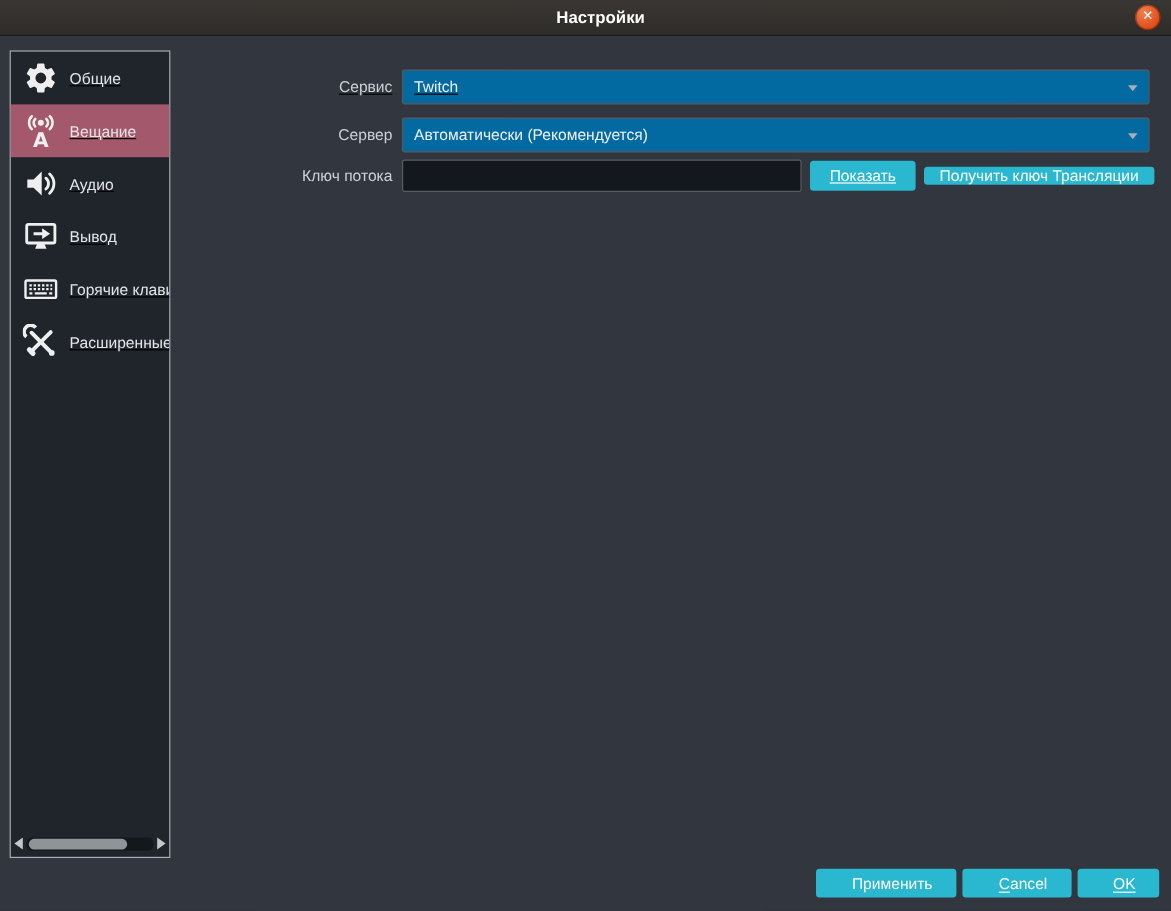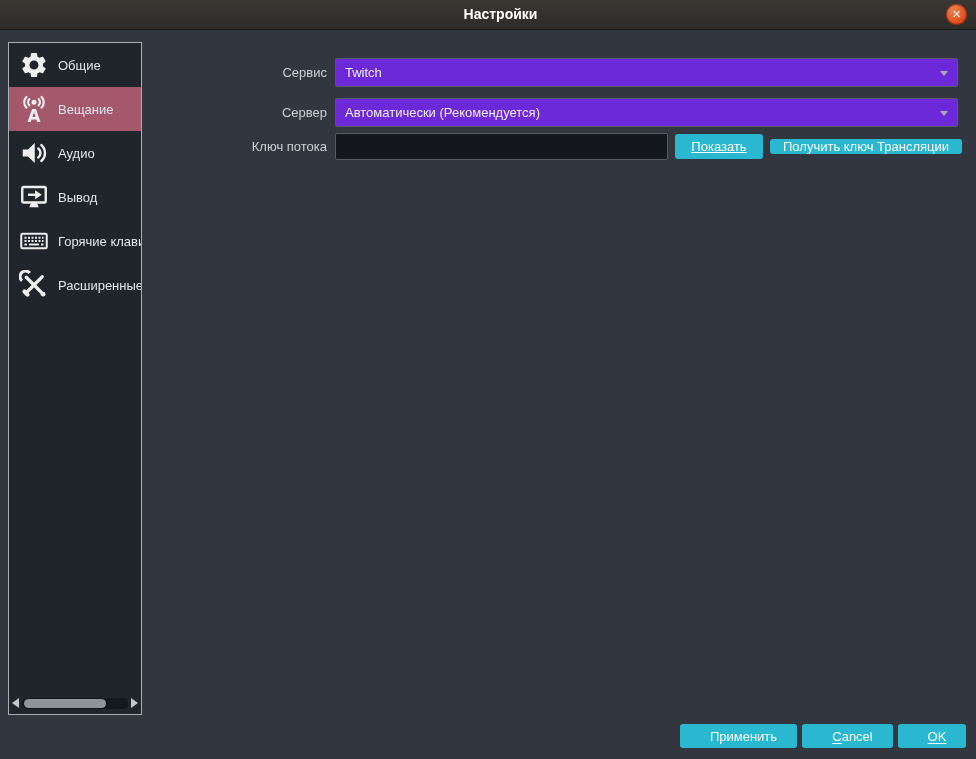--- a/index.html
+++ b/index.html
@@ -24,21 +24,21 @@
     position:absolute; right:9px; top:4px; width:21px; height:21px; border-radius:50%;
     background:radial-gradient(circle at 35% 30%, #f08050, #de4715 75%);
     box-shadow:inset 0 0 0 1px rgba(90,25,5,.55);
     color:#fff; font-size:11px; font-weight:bold; text-align:center; line-height:21px;
     cursor:pointer;
   }
 
   
   .sidebar {
     position:absolute; left:8px; top:42px; width:134px; height:673px;
-    background:#20242b; border:1px solid #a9aeb4;
+    background:#20242b; border:1px solid #a9aeb4;text-decoration:underline;
   }
   .side-item {
     height:44px; display:flex; align-items:center; padding-left:8px;
     color:#e2e6ea; font-size:13px; white-space:nowrap; overflow:hidden; cursor:pointer;
   }
   .side-item.selected { background:#a3586c; }
   .side-item .icon {
     width:34px; height:34px; flex:none; margin-right:7px;
     display:flex; align-items:center; justify-content:center;
   }
@@ -53,26 +53,26 @@
   .scroll-track {
     flex:1; height:11px; margin:0 3px; background:#14171c; border-radius:5px; position:relative;
   }
   .scroll-thumb {
     position:absolute; left:2px; top:1px; height:9px; width:77%;
     background:#8f9499; border-radius:5px; cursor:grab;
   }
 
   
   .row { position:absolute; left:247px; display:flex; align-items:center; }
-  .row-service { top:58px; height:29px; right:18px; }
+  .row-service { top:58px; height:29px; right:18px;text-decoration:underline; }
   .row-server  { top:98px; height:29px; right:18px; }
   .row-key     { top:133px; height:27px; }
   .flabel { width:80px; flex:none; text-align:right; color:#ccd1d7; font-size:13px; margin-right:8px; }
   .select {
-    flex:1; height:100%; background:#6d28d9; border:1px solid #565b63; border-radius:2px;
+    flex:1; height:100%; background:#0369a1; border:1px solid #565b63; border-radius:2px;
     position:relative; display:flex; align-items:center;
     padding:0 26px 0 9px; color:#eef1f4; font-size:13px; cursor:pointer;
   }
   .caret {
     position:absolute; right:9px; top:50%; margin-top:-2px; width:0; height:0;
     border-left:4px solid transparent; border-right:4px solid transparent;
     border-top:5px solid #a9aeb4;
   }
   .key-input {
     width:333px; height:27px; flex:none;

